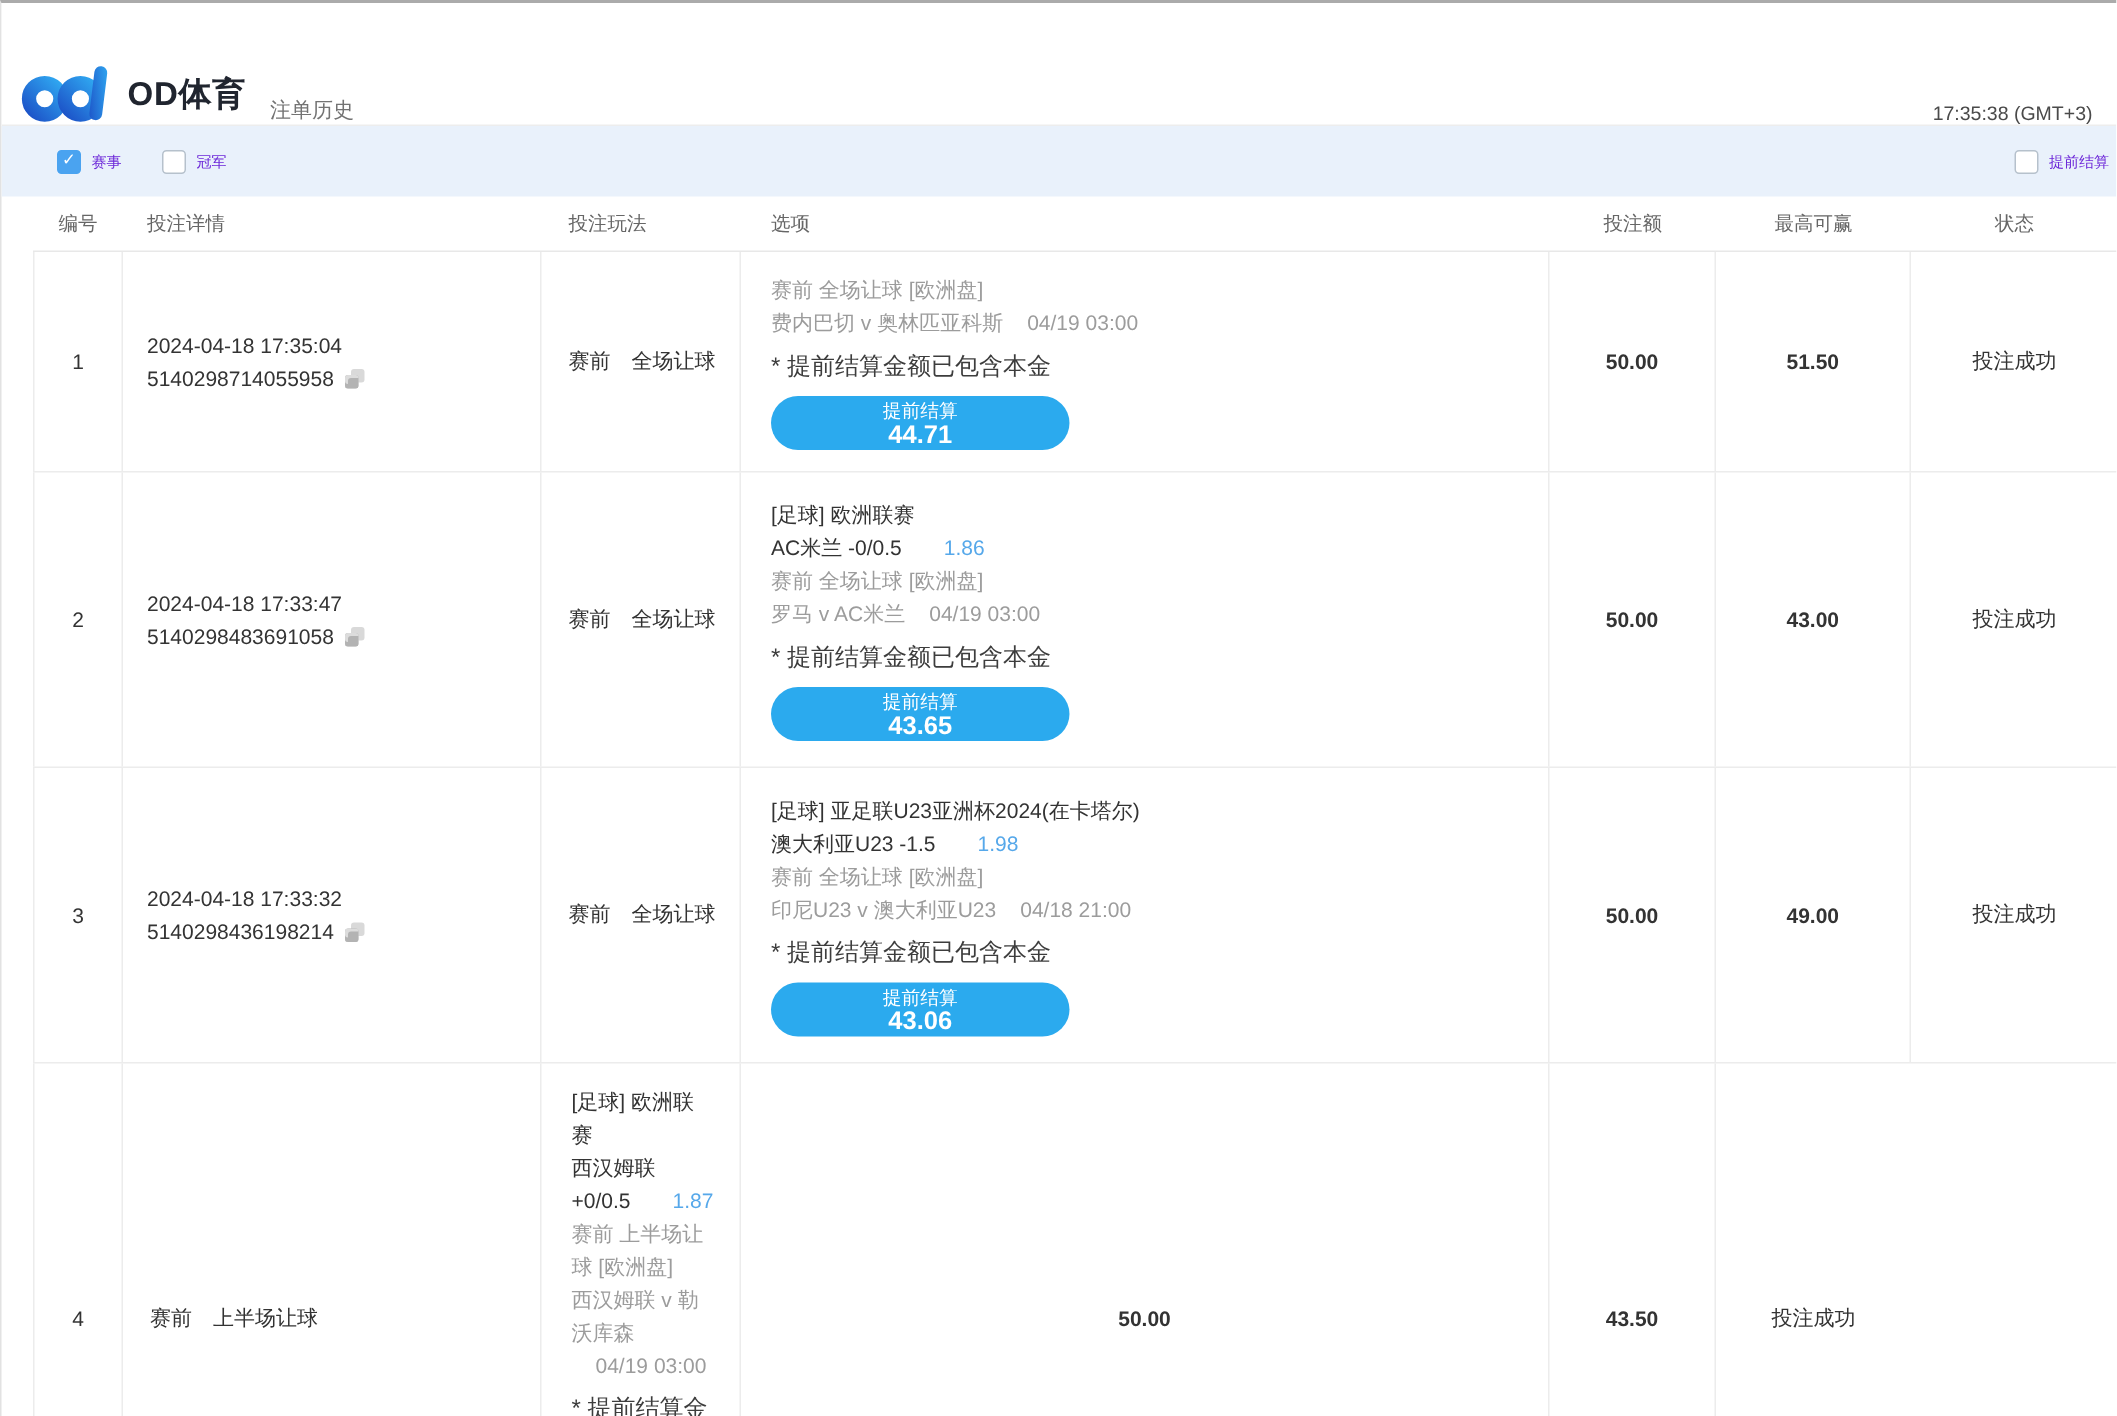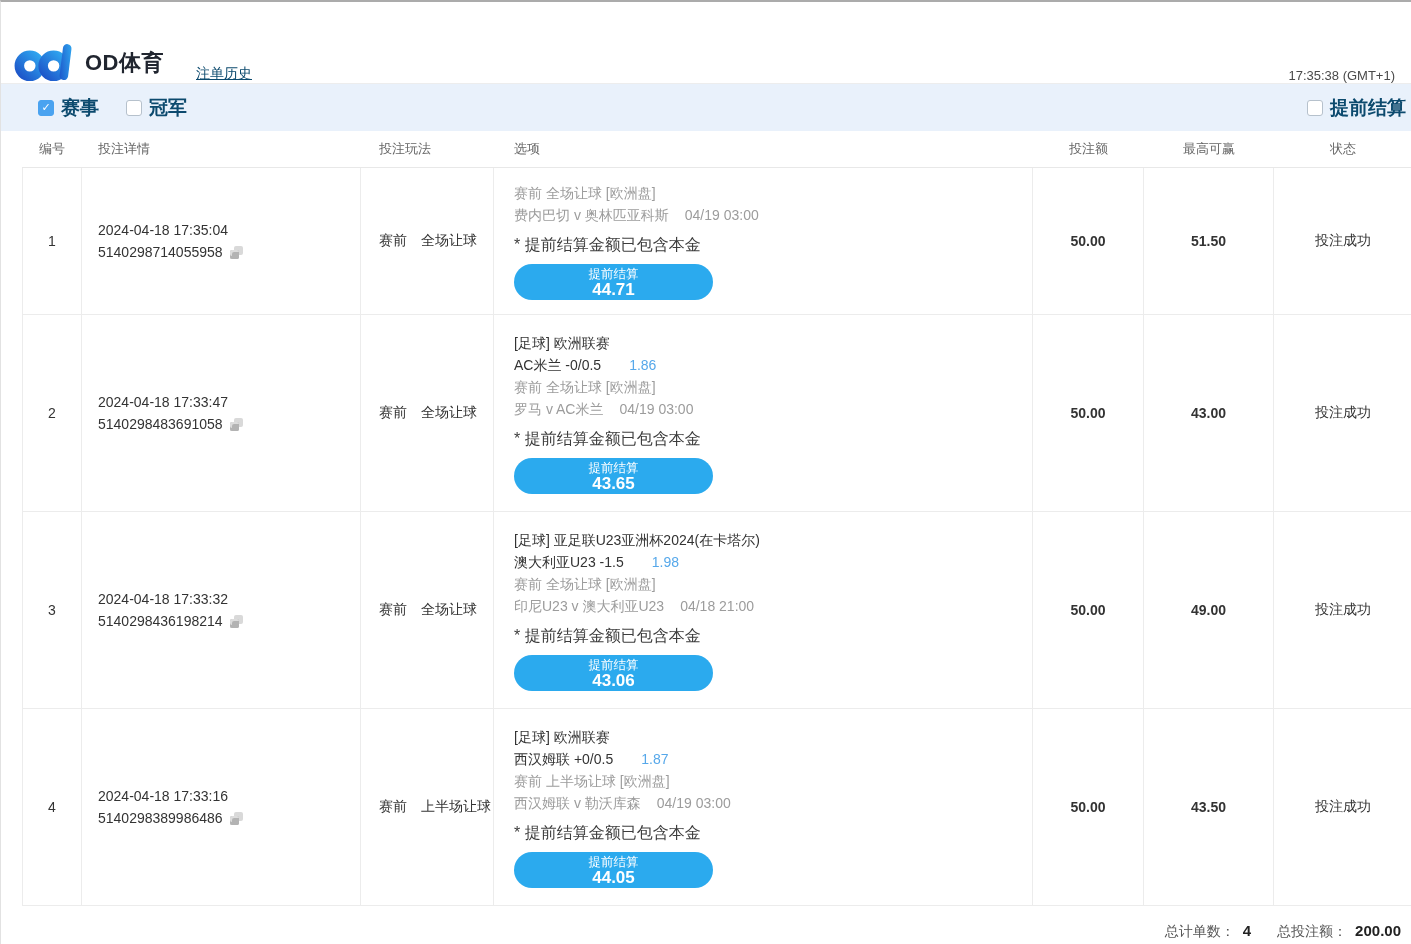--- a/index.html
+++ b/index.html
@@ -13,21 +13,21 @@
     border-top: 2px solid #ababab; border-left: 1px solid #e2e2e2; background: #fff;
   }
 
   
   .topbar {
     height: 82px; display: flex; align-items: flex-end;
     padding: 0 16px 0 12px; border-bottom: 1px solid #ededed; background: #fff;
   }
   .logo { display: flex; align-items: center; gap: 6px; }
   .logo-text { font-size: 22px; font-weight: bold; color: #20252f; letter-spacing: 0.5px; }
-  .page-title { margin-left: 32px; font-size: 14px; color: #0c4a6e; text-decoration: underline; }
+  .page-title { margin-left: 16px; font-size: 14px; color: #737373; }
   .topbar .spacer { flex: 1; }
   .clock { font-size: 13px; color: #4a4a4a; }
 
   
   .tabbar {
     height: 34px; display: flex; align-items: center; position: relative;
     padding-left: 23px; background: #fff; border-bottom: 1px solid #e6ecf2;
   }
   .tab {
     font-size: 14px; color: #333; margin-right: 29px; cursor: pointer;
@@ -42,21 +42,21 @@
     position: absolute; right: 2px; top: 0; height: 100%; display: flex; align-items: center;
     font-size: 12.5px; color: #8a8a8a; white-space: nowrap;
   }
   .bullet { color: #9a9a9a; margin-right: 5px; font-size: 11px; }
 
   
   .filterbar {
     height: 47px; background: #e9f1fb; display: flex; align-items: center;
     padding: 0 5px 0 37px;
   }
-  .check-item { display: flex; align-items: center; gap: 7px; margin-right: 27px; font-size: 19px; color: #0c4a6e; cursor: pointer; font-weight: bold; }
+  .check-item { display: flex; align-items: center; gap: 7px; margin-right: 27px; font-size: 10px; color: #6d28d9; cursor: pointer; }
   .check-item.right { margin-left: auto; margin-right: 0; }
   .cb {
     width: 16px; height: 16px; border-radius: 3px; border: 1px solid #b6c1cc;
     background: #fff; display: flex; align-items: center; justify-content: center; flex: none;
   }
   .cb.checked { background: #4aa3f0; border-color: #4aa3f0; }
   .cb.checked::after { content: "✓"; color: #fff; font-size: 11px; font-weight: bold; line-height: 1; }
 
   
   .table { margin-left: 21px; width: 1390px; }
@@ -130,21 +130,21 @@
           </linearGradient>
         </defs>
         <circle cx="16" cy="24" r="11" fill="none" stroke="url(#odg)" stroke-width="10"></circle>
         <circle cx="41" cy="24" r="11" fill="none" stroke="url(#odg)" stroke-width="10"></circle>
         <rect x="49" y="1" width="9" height="38" rx="4.5" fill="url(#odg)" transform="rotate(7 53 20)"></rect>
       </svg>
       <span class="logo-text">OD体育</span>
     </div>
     <span class="page-title">注单历史</span>
     <span class="spacer"></span>
-    <span class="clock">17:35:38 (GMT+1)</span>
+    <span class="clock">17:35:38 (GMT+3)</span>
   </div>
 
 
   <div class="filterbar">
     <div class="check-item">
       <span class="cb checked"></span>
       <span>赛事</span>
     </div>
     <div class="check-item">
       <span class="cb"></span>
@@ -258,27 +258,20 @@
           <span class="co-value">43.06</span>
         </button>
       </div>
       <div class="cell center c-stake">50.00</div>
       <div class="cell center c-win">49.00</div>
       <div class="cell center">投注成功</div>
     </div>
 
     <div class="trow">
       <div class="cell center">4</div>
-      <div class="cell c-detail">
-        <div class="bet-time">2024-04-18 17:33:16</div>
-        <div class="bet-id-row">
-          <span>5140298389986486</span>
-          <span class="copy-icon"></span>
-        </div>
-      </div>
       <div class="cell c-play">
         <span class="phase">赛前</span>
         <span>上半场让球</span>
       </div>
       <div class="cell c-option">
         <div class="opt-line opt-league">[足球] 欧洲联赛</div>
         <div class="opt-line opt-sel">
           <span>西汉姆联 +0/0.5</span><span class="odds">1.87</span>
         </div>
         <div class="opt-line opt-gray">赛前 上半场让球 [欧洲盘]</div>

